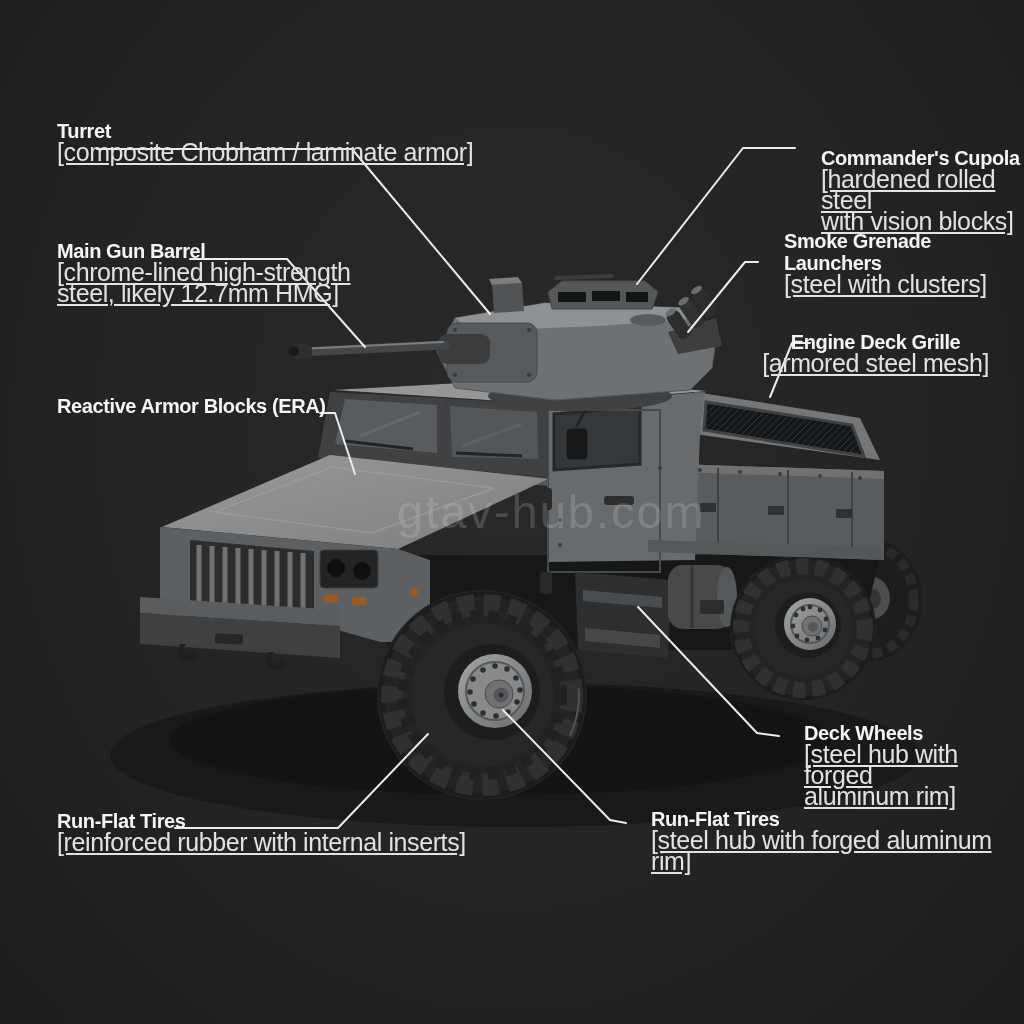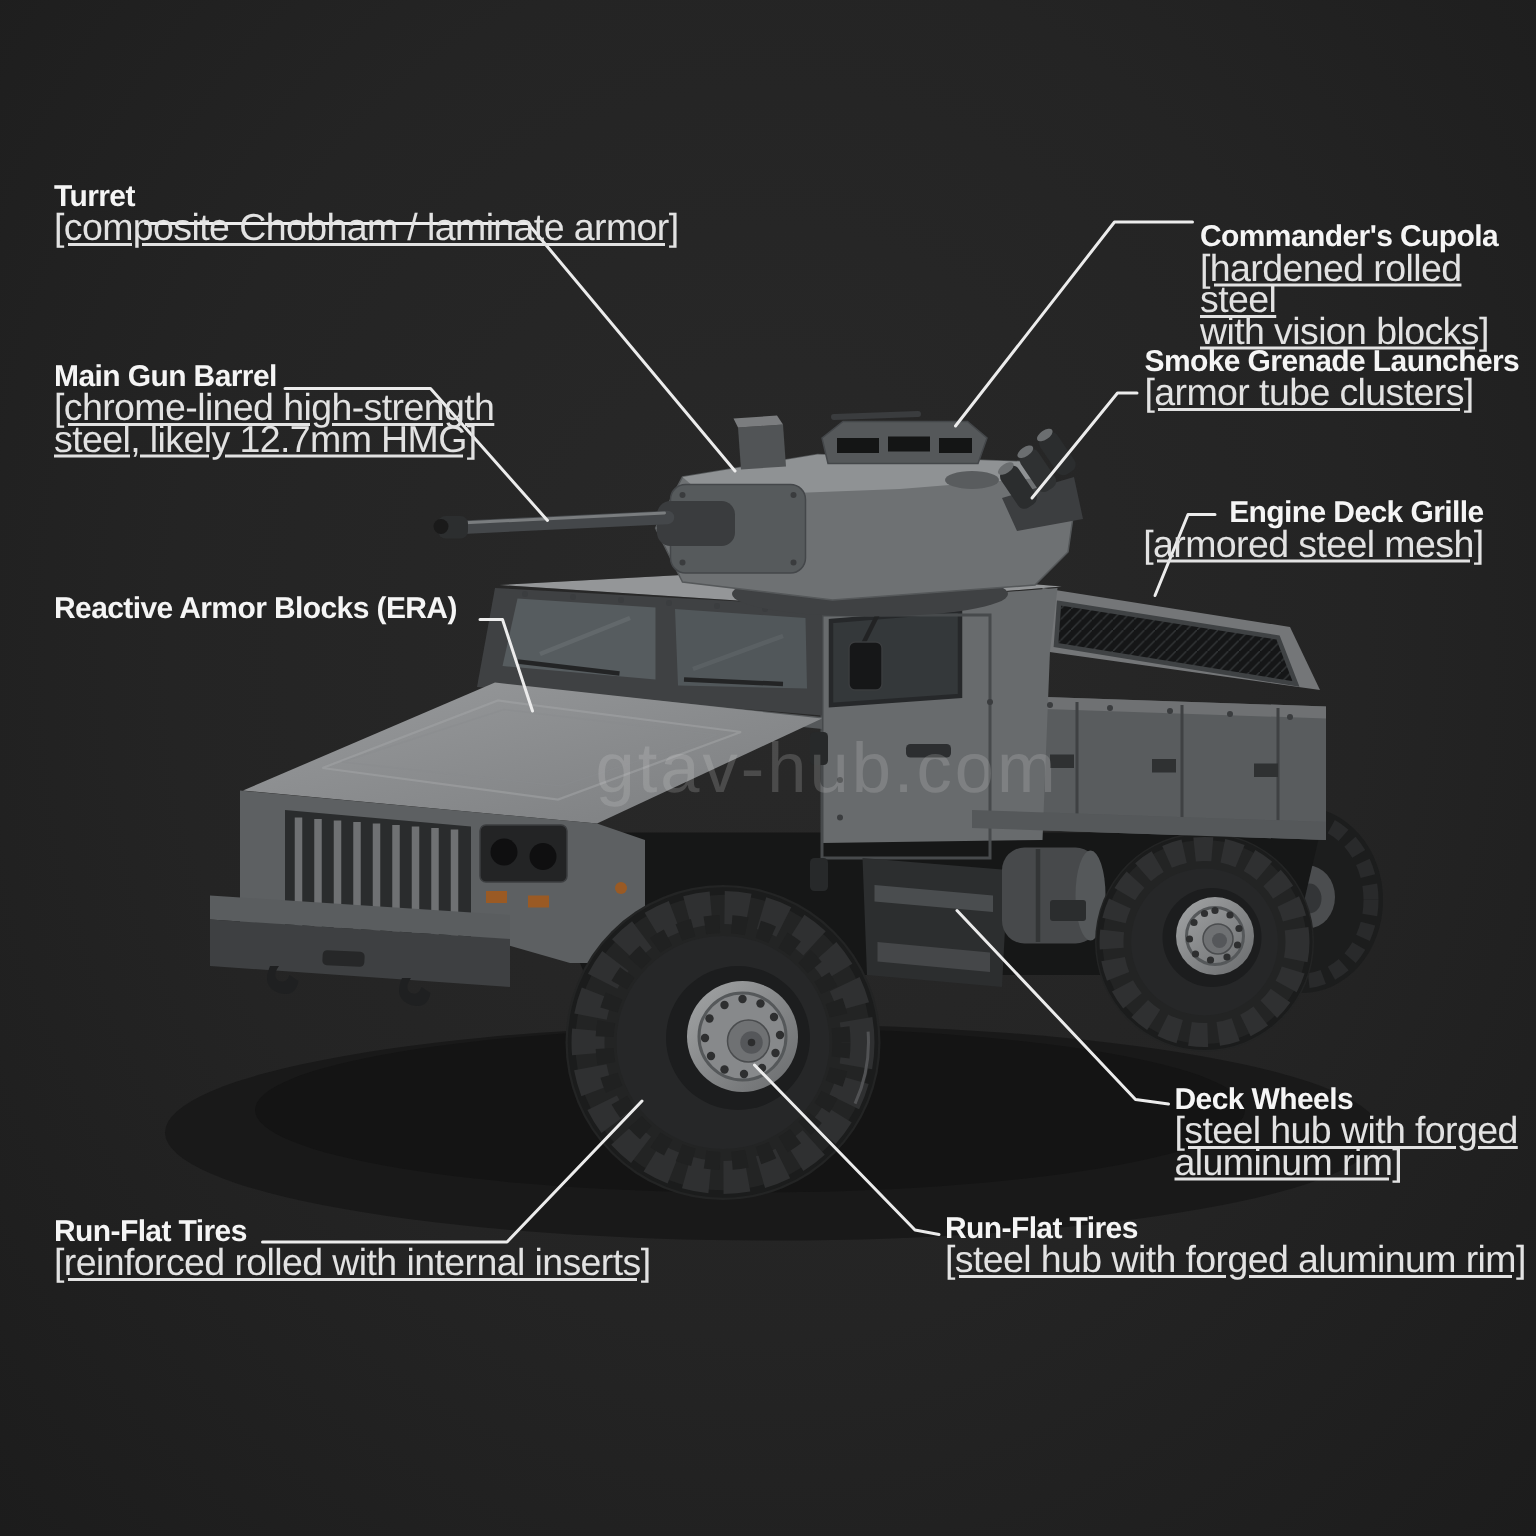--- a/index.html
+++ b/index.html
@@ -2,24 +2,24 @@
 <html><head>
 <meta charset="utf-8">
 <style>
   html,body{margin:0;padding:0;background:#111;}
   .stage{
     position:relative;width:1024px;height:1024px;overflow:hidden;
     background:radial-gradient(ellipse at 50% 42%, #292929 0%, #242424 55%, #1c1c1c 100%);
     font-family:"Liberation Sans", sans-serif;
   }
   .scene{position:absolute;left:0;top:0;width:1024px;height:1024px;}
-  .label{position:absolute;color:#f2f2f2;}
+  .label{position:absolute;color:#f2f2f2;margin-left:21px;}
   .label .t{font-weight:700;font-size:20px;line-height:22px;letter-spacing:-0.4px;color:#f5f5f5;}
   .label .d{font-weight:400;font-size:25px;line-height:21px;letter-spacing:-0.4px;color:#e2e2e2;white-space:pre-line;text-decoration:underline;}
-  .label.right{text-align:right;}
+  .label.right{text-align:center;}
 </style>
 </head>
 <body>
 
 <div class="stage">
 
 <svg class="scene" viewBox="0 0 1024 1024">
   <defs>
     <linearGradient id="rimGrad" x1="0" y1="0" x2="1" y2="1">
       <stop offset="0" stop-color="#a3a5a6"></stop>
@@ -284,32 +284,32 @@
   <div class="d">[chrome-lined high-strength
 steel, likely 12.7mm HMG]</div>
 </div>
 
 <div class="label" style="left:36px;top:395px">
   <div class="t">Reactive Armor Blocks (ERA)</div>
 </div>
 
 <div class="label" style="left:36px;top:810px">
   <div class="t">Run-Flat Tires</div>
-  <div class="d">[reinforced rolled with internal inserts]</div>
+  <div class="d">[reinforced rubber with internal inserts]</div>
 </div>
 
 <div class="label" style="left:800px;top:147px">
   <div class="t">Commander's Cupola</div>
   <div class="d">[hardened rolled steel
 with vision blocks]</div>
 </div>
 
 <div class="label" style="left:763px;top:230px">
   <div class="t">Smoke Grenade Launchers</div>
-  <div class="d">[armor tube clusters]</div>
+  <div class="d">[steel with clusters]</div>
 </div>
 
 <div class="label right" style="right:35px;top:331px">
   <div class="t">Engine Deck Grille</div>
   <div class="d">[armored steel mesh]</div>
 </div>
 
 <div class="label" style="left:783px;top:722px">
   <div class="t">Deck Wheels</div>
   <div class="d">[steel hub with forged

